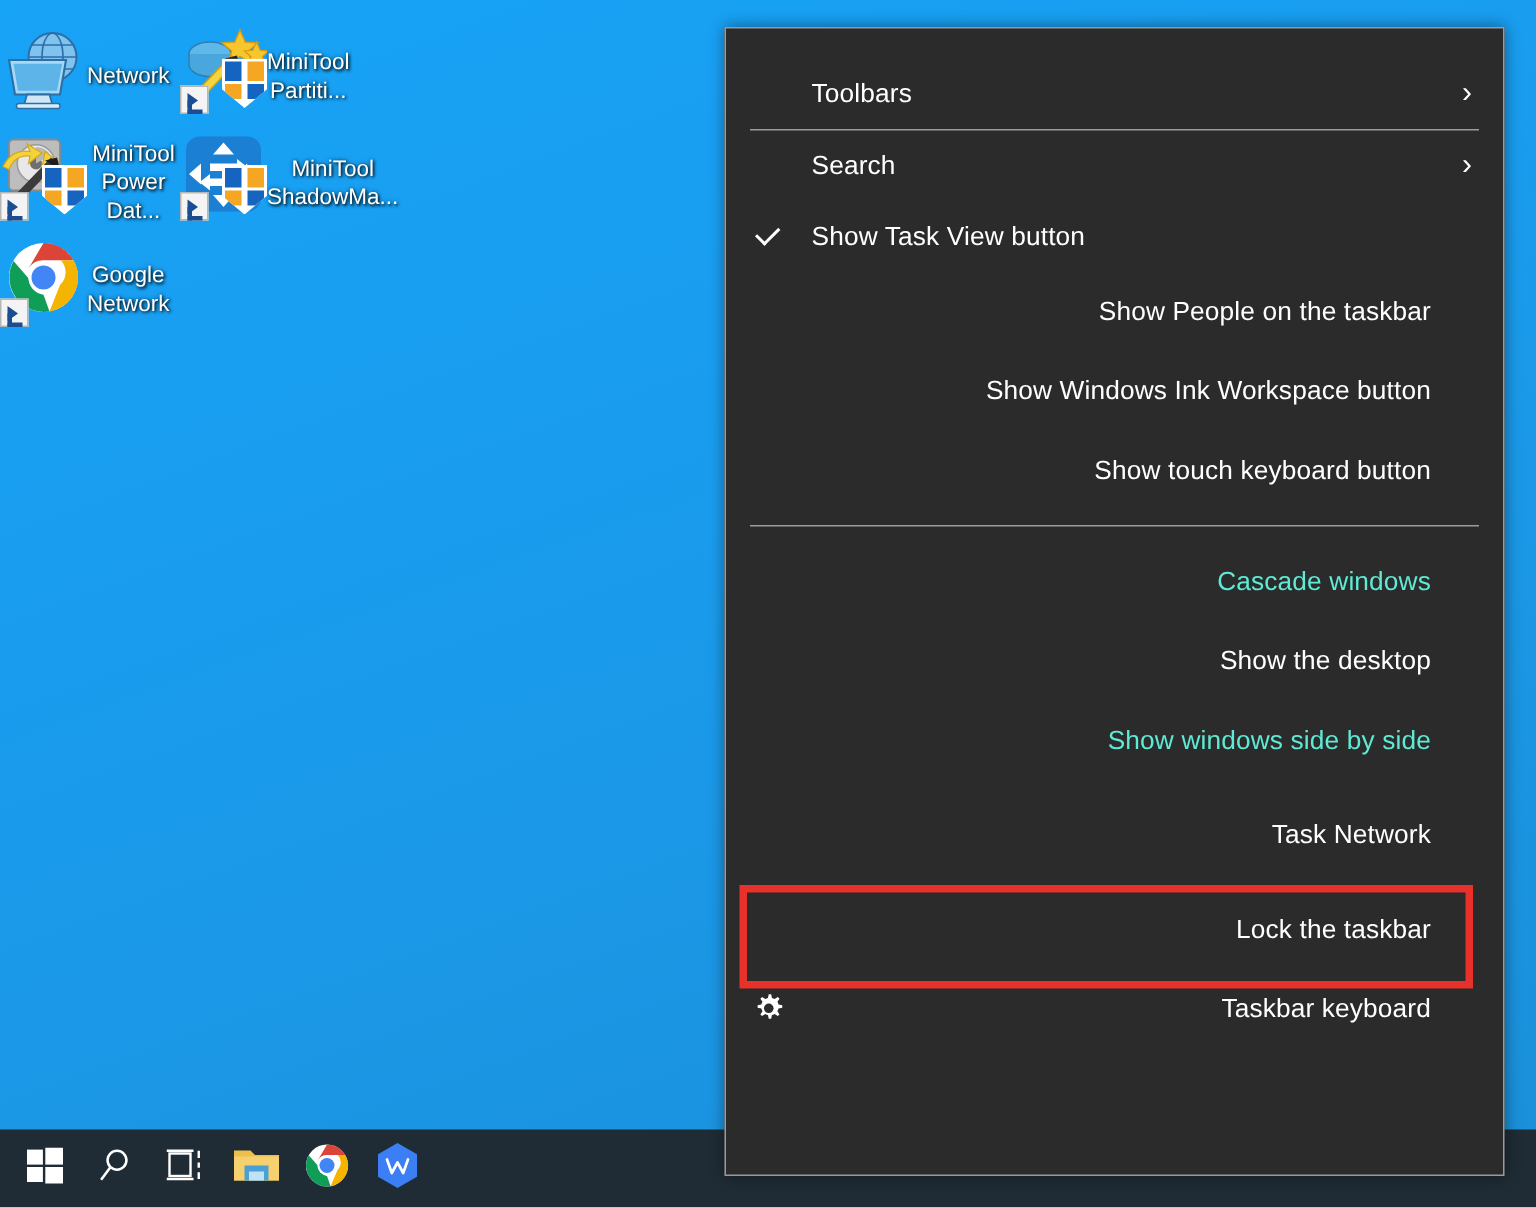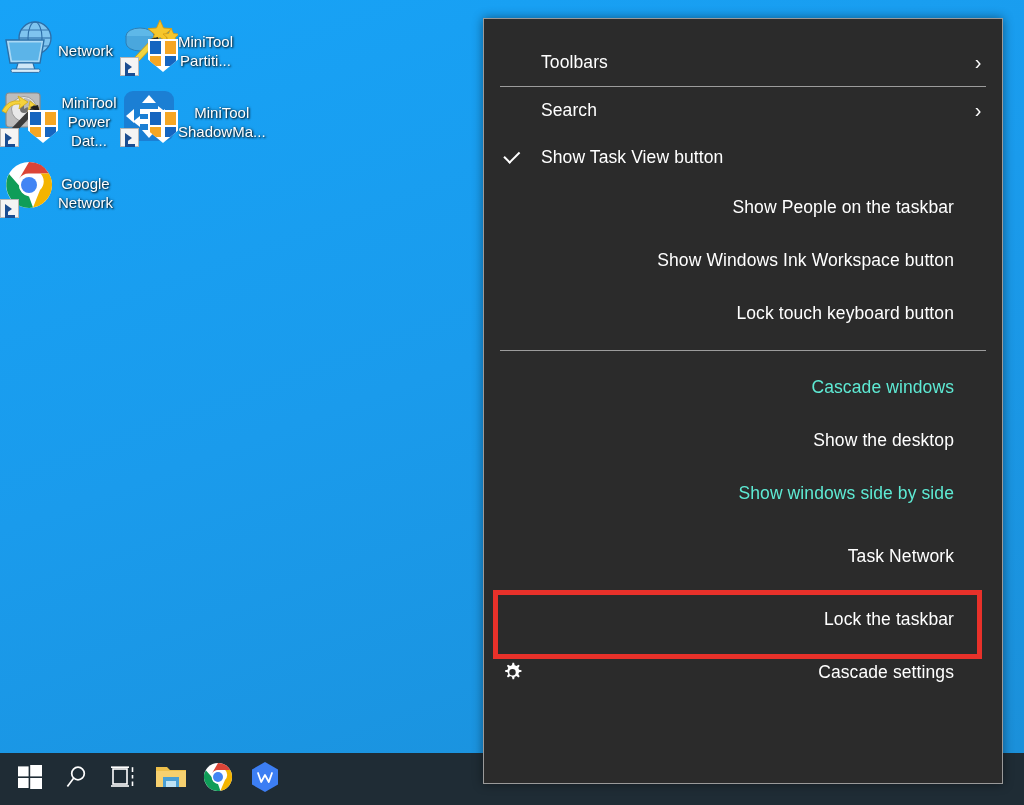--- a/index.html
+++ b/index.html
@@ -383,21 +383,21 @@
     </div>
 
     <div class="menu-item tall">
       <span class="mi-icon"></span>
       <span class="mi-label">Show Windows Ink Workspace button</span>
       <span class="mi-chevron"></span>
     </div>
 
     <div class="menu-item tall">
       <span class="mi-icon"></span>
-      <span class="mi-label">Lock touch keyboard button</span>
+      <span class="mi-label">Show touch keyboard button</span>
       <span class="mi-chevron"></span>
     </div>
 
     <div class="spacer-sm"></div>
     <div class="menu-separator"></div>
     <div class="spacer-sm"></div>
 
     <div class="menu-item tall disabled">
       <span class="mi-icon"></span>
       <span class="mi-label">Cascade windows</span>
@@ -433,20 +433,20 @@
       <span class="mi-chevron"></span>
     </div>
 
     <div class="menu-item tall">
       <span class="mi-icon">
         <svg width="21" height="21" viewBox="0 0 21 21">
           <path fill="#ffffff" d="M10.5 0.8 l1.6 0 l0.55 2.5 a7.6 7.6 0 0 1 1.75 0.73 l2.15 -1.4 l1.13 1.13 l-1.4 2.15 a7.6 7.6 0 0 1 0.73 1.75 l2.5 0.55 l0 1.6 l-2.5 0.55 a7.6 7.6 0 0 1 -0.73 1.75 l1.4 2.15 l-1.13 1.13 l-2.15 -1.4 a7.6 7.6 0 0 1 -1.75 0.73 l-0.55 2.5 l-1.6 0 l-0.55 -2.5 a7.6 7.6 0 0 1 -1.75 -0.73 l-2.15 1.4 l-1.13 -1.13 l1.4 -2.15 a7.6 7.6 0 0 1 -0.73 -1.75 l-2.5 -0.55 l0 -1.6 l2.5 -0.55 a7.6 7.6 0 0 1 0.73 -1.75 l-1.4 -2.15 l1.13 -1.13 l2.15 1.4 a7.6 7.6 0 0 1 1.75 -0.73 Z"></path>
           <circle cx="10.5" cy="10.2" r="3.2" fill="#2b2b2b"></circle>
         </svg>
       </span>
-      <span class="mi-label">Cascade settings</span>
+      <span class="mi-label">Taskbar keyboard</span>
       <span class="mi-chevron"></span>
     </div>
 
     <div id="highlight-box"></div>
   </div>
 
 </div>
 
 </body></html>

